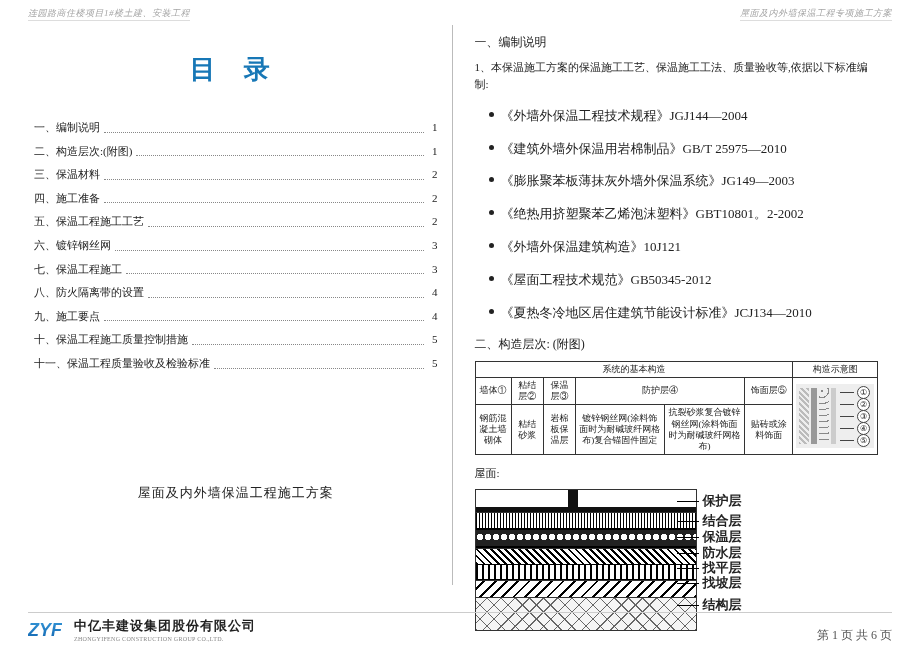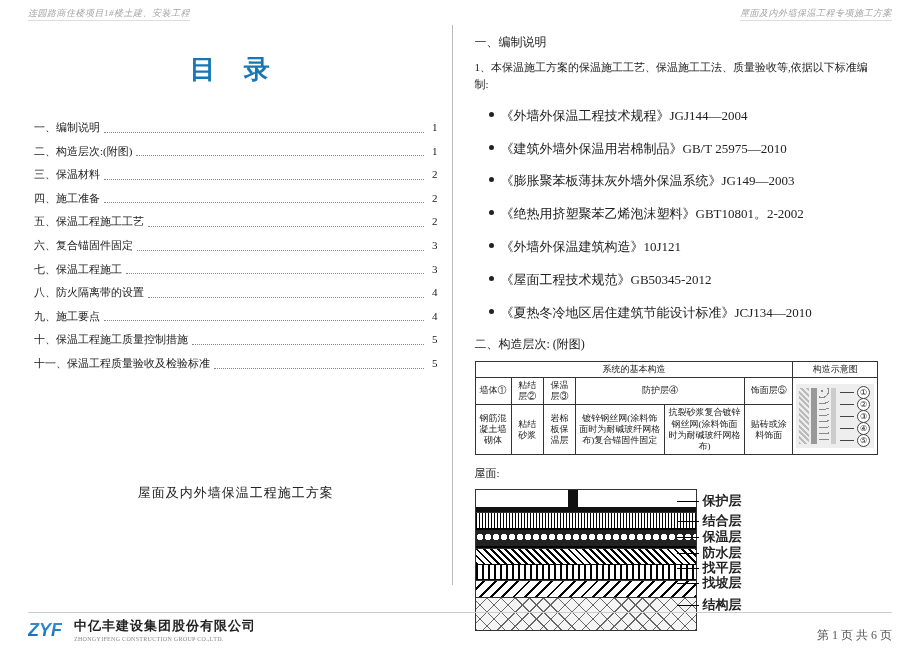--- a/index.html
+++ b/index.html
@@ -93,21 +93,21 @@
             <span class="lbl">四、施工准备</span>
             <span class="dots"></span>
             <span class="pg">2</span>
           </div>
       <div class="row">
             <span class="lbl">五、保温工程施工工艺</span>
             <span class="dots"></span>
             <span class="pg">2</span>
           </div>
       <div class="row">
-            <span class="lbl">六、复合锚固件固定</span>
+            <span class="lbl">六、镀锌钢丝网</span>
             <span class="dots"></span>
             <span class="pg">3</span>
           </div>
       <div class="row">
             <span class="lbl">七、保温工程施工</span>
             <span class="dots"></span>
             <span class="pg">3</span>
           </div>
       <div class="row">
             <span class="lbl">八、防火隔离带的设置</span>

